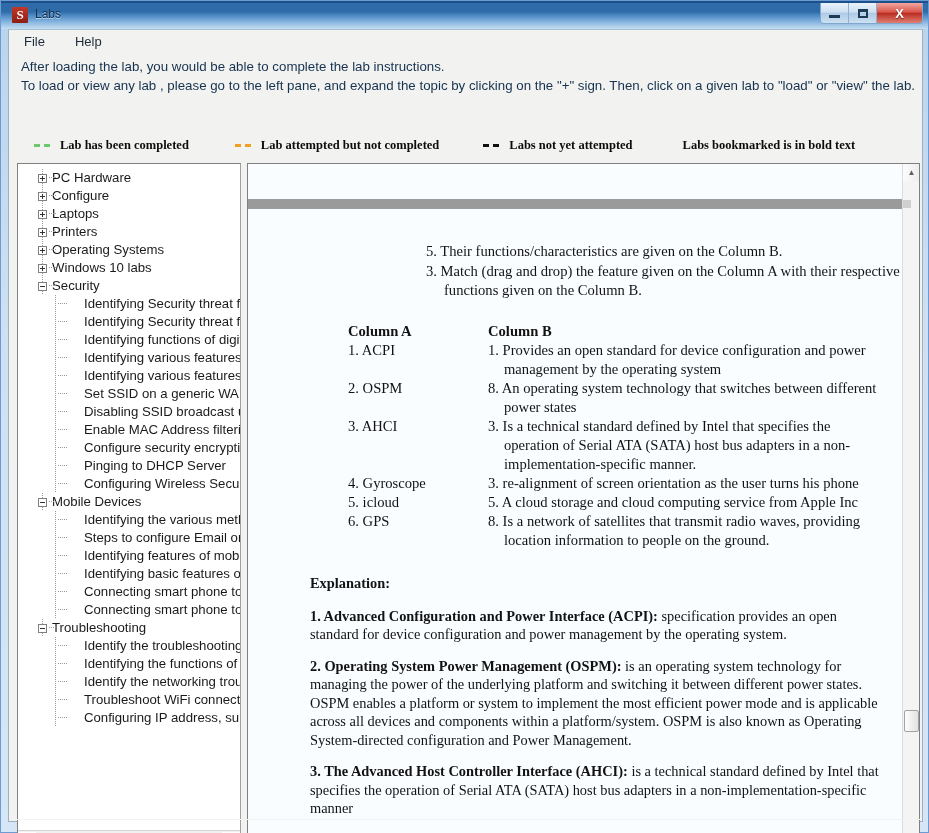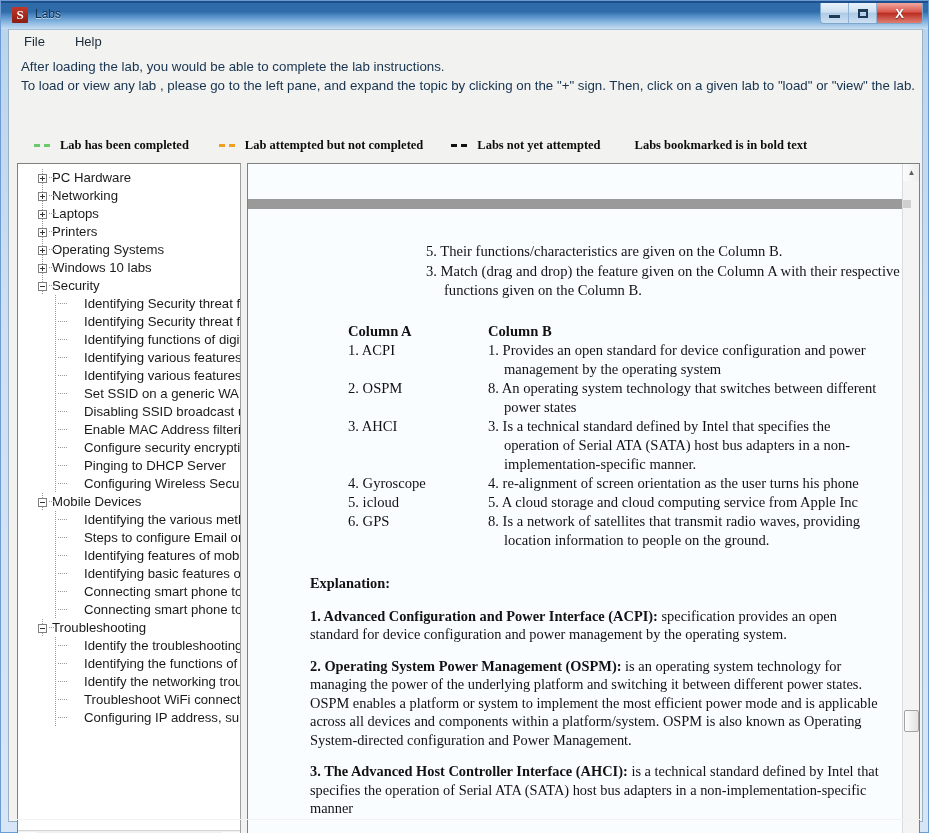--- a/index.html
+++ b/index.html
@@ -131,20 +131,21 @@
 
   
   .legend {
     position: absolute;
     left: 25px; top: 106px;
     width: 880px; height: 18px;
     display: flex;
     align-items: center;
     font: bold 12.5px/1 "Liberation Serif", serif;
     color: #0d0d0d;
+    gap: 16px;
   }
   .legend-entry { display: flex; align-items: center; }
   .dash {
     display: inline-block;
     width: 16px; height: 3px;
     margin-right: 10px;
     position: relative;
   }
   .dash:before, .dash:after {
     content:""; position:absolute; top:0; width:6px; height:3px;
@@ -416,21 +417,21 @@
         <span class="dash black"></span>
         <span>Labs not yet  attempted</span>
       </div>
       <div class="legend-entry">Labs bookmarked is in bold text</div>
     </div>
 
     <div class="tree-pane">
       <div class="tree-scroll">
         <div class="tree" id="tree-root">
             <div class="node"><span class="dots-v"></span><span class="tick"></span><span class="exp plus"></span><span class="node-label">PC Hardware</span></div>
-            <div class="node"><span class="dots-v"></span><span class="tick"></span><span class="exp plus"></span><span class="node-label">Networking</span></div>
+            <div class="node"><span class="dots-v"></span><span class="tick"></span><span class="exp plus"></span><span class="node-label">Configure</span></div>
             <div class="node"><span class="dots-v"></span><span class="tick"></span><span class="exp plus"></span><span class="node-label">Laptops</span></div>
             <div class="node"><span class="dots-v"></span><span class="tick"></span><span class="exp plus"></span><span class="node-label">Printers</span></div>
             <div class="node"><span class="dots-v"></span><span class="tick"></span><span class="exp plus"></span><span class="node-label">Operating Systems</span></div>
             <div class="node"><span class="dots-v"></span><span class="tick"></span><span class="exp plus"></span><span class="node-label">Windows 10 labs</span></div>
             <div class="node"><span class="dots-v"></span><span class="tick"></span><span class="exp"></span><span class="node-label">Security</span></div>
             <div class="node child"><span class="child-stem"></span><span class="tick"></span><span class="node-label">Identifying Security threat fea</span></div>
             <div class="node child"><span class="child-stem"></span><span class="tick"></span><span class="node-label">Identifying Security threat fea</span></div>
             <div class="node child"><span class="child-stem"></span><span class="tick"></span><span class="node-label">Identifying functions of digital</span></div>
             <div class="node child"><span class="child-stem"></span><span class="tick"></span><span class="node-label">Identifying various features o</span></div>
             <div class="node child"><span class="child-stem"></span><span class="tick"></span><span class="node-label">Identifying various features o</span></div>
@@ -500,21 +501,21 @@
                   <div class="pair">
                     <span class="pa">2. OSPM</span>
                     <div class="pb">8. An operating system technology that switches between different power states</div>
                   </div>
                   <div class="pair">
                     <span class="pa">3. AHCI</span>
                     <div class="pb">3. Is a technical standard defined by Intel that specifies the operation of Serial ATA (SATA) host bus adapters in a non-implementation-specific manner.</div>
                   </div>
                   <div class="pair">
                     <span class="pa">4. Gyroscope</span>
-                    <div class="pb">4. re-alignment of screen orientation as the user turns his phone</div>
+                    <div class="pb">3. re-alignment of screen orientation as the user turns his phone</div>
                   </div>
                   <div class="pair">
                     <span class="pa">5. icloud</span>
                     <div class="pb">5. A cloud storage and cloud computing service from Apple Inc</div>
                   </div>
                   <div class="pair">
                     <span class="pa">6. GPS</span>
                     <div class="pb">8. Is a network of satellites that transmit radio waves, providing location information to people on the ground.</div>
                   </div>
                 </div>

